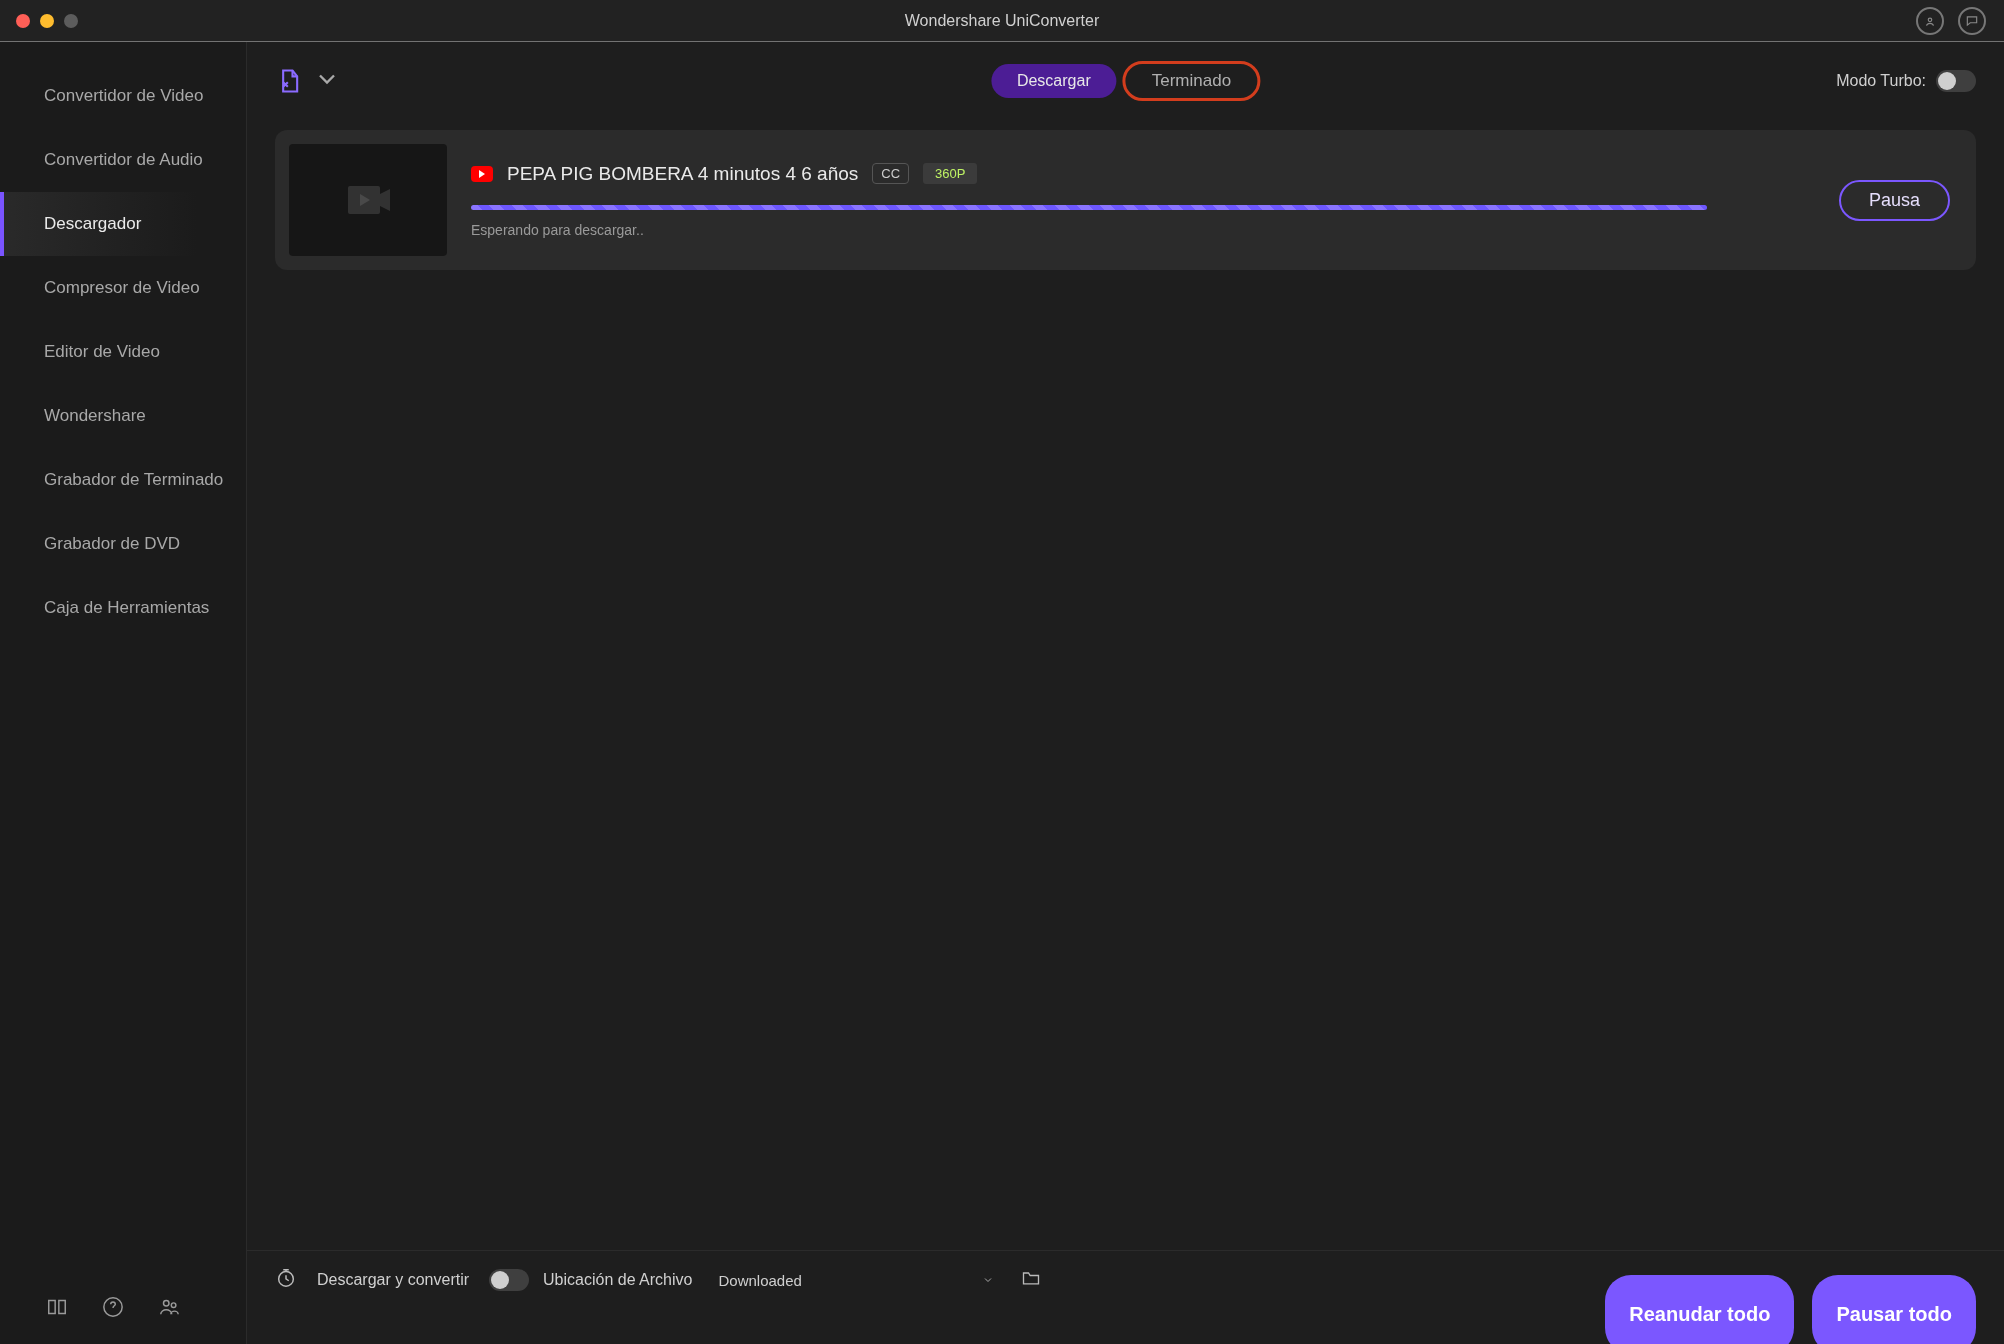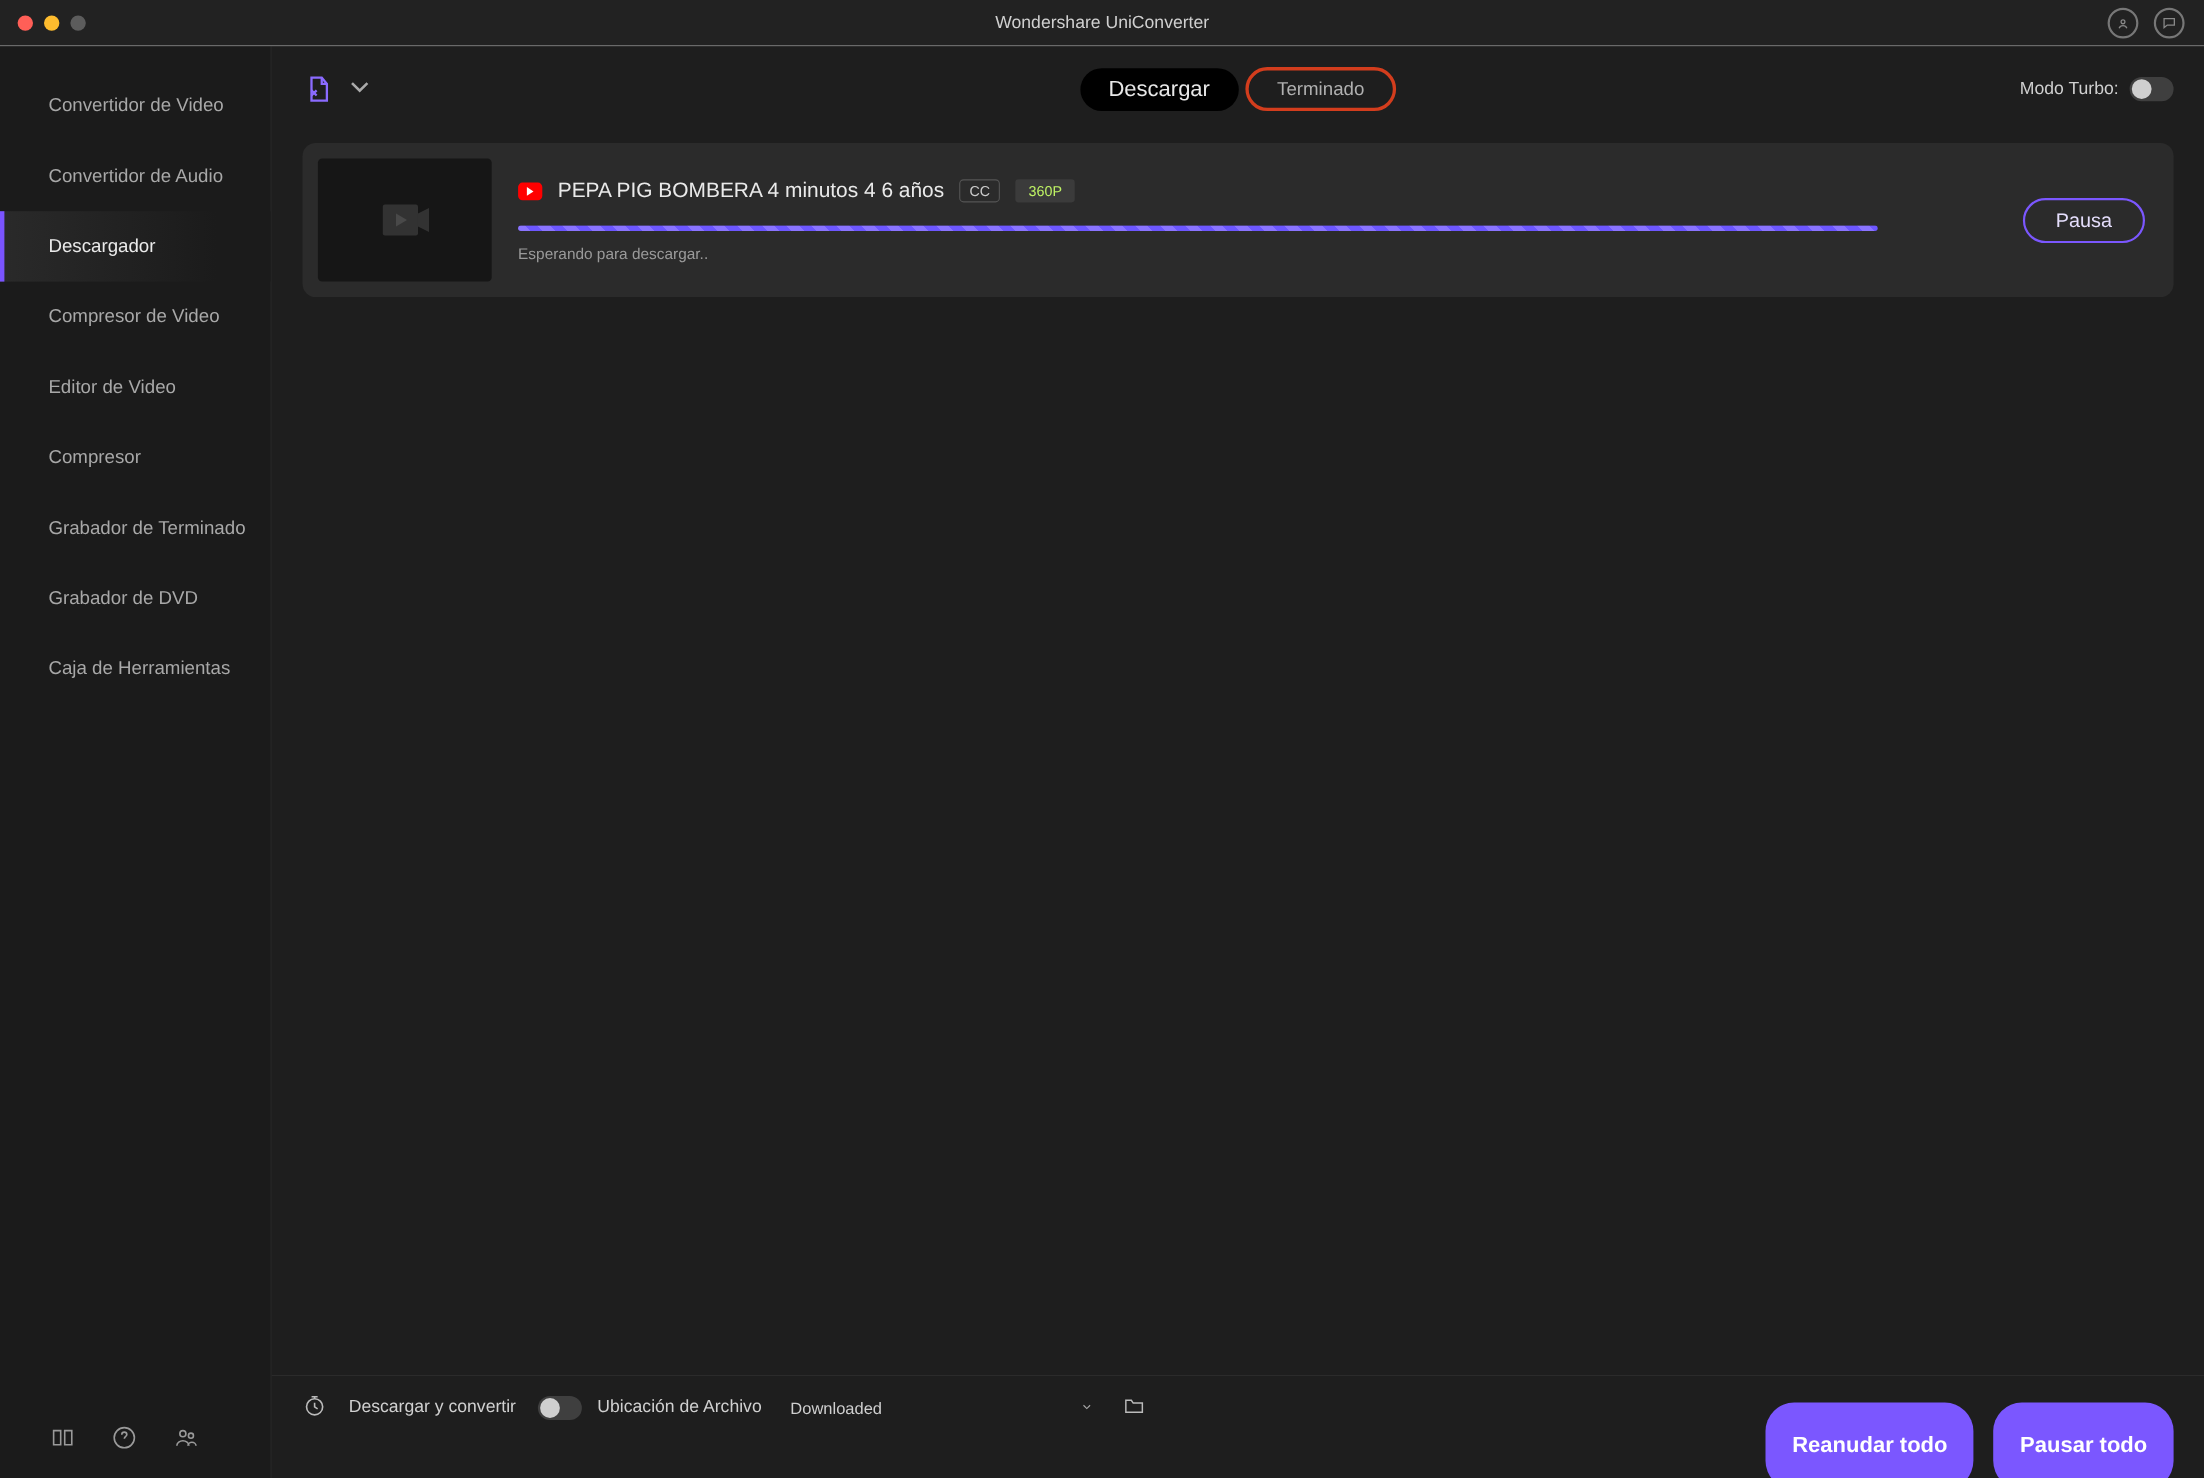--- a/index.html
+++ b/index.html
@@ -32,21 +32,21 @@
 
     
     .main { flex: 1; display: flex; flex-direction: column; background: #1e1e1e; min-width: 0; }
 
     
     .toolbar { height: 78px; display: flex; align-items: center; padding: 0 28px; }
     .add-file { display: flex; align-items: center; gap: 10px; color: #8b6bff; cursor: pointer; }
     .add-file svg { width: 28px; height: 28px; }
     .add-file .chev { color: #aaa; }
     .tabs { position: absolute; left: 50%; transform: translateX(-50%); display: flex; align-items: center; gap: 6px; }
-    .pill { padding: 8px 26px; border-radius: 22px; font-size: 20px; background: #000000; color: #e8e8e8; cursor: pointer; }
+    .pill { padding: 8px 26px; border-radius: 22px; font-size: 16px; background: #4c1d95; color: #e8e8e8; cursor: pointer; }
     .pill-outline-red { padding: 7px 26px; border-radius: 22px; font-size: 17px; color: #b0b0b0; border: 3px solid #d33d1d; cursor: pointer; background: transparent; }
     .toolbar { position: relative; }
     .turbo { margin-left: auto; display: flex; align-items: center; gap: 10px; color: #d0d0d0; font-size: 16px; }
     .toggle { width: 40px; height: 22px; border-radius: 12px; background: #3f3f3f; position: relative; cursor: pointer; }
     .toggle::after { content: ""; width: 18px; height: 18px; border-radius: 50%; background: #cfcfcf; position: absolute; top: 2px; left: 2px; }
 
     
     .list { flex: 1; padding: 10px 28px 18px 28px; overflow: auto; }
     .card { background: #2b2b2b; border-radius: 12px; padding: 14px 26px 14px 14px; display: flex; align-items: center; gap: 24px; }
     .thumb { width: 158px; height: 112px; background: #161616; border-radius: 4px; display: flex; align-items: center; justify-content: center; }
@@ -117,21 +117,21 @@
         <div class="sidebar-item active">
             <span>Descargador</span>
           </div>
         <div class="sidebar-item">
             <span>Compresor de Video</span>
           </div>
         <div class="sidebar-item">
             <span>Editor de Video</span>
           </div>
         <div class="sidebar-item">
-            <span>Compresor</span>
+            <span>Wondershare</span>
           </div>
         <div class="sidebar-item">
             <span>Grabador de Terminado</span>
           </div>
         <div class="sidebar-item">
             <span>Grabador de DVD</span>
           </div>
         <div class="sidebar-item">
             <span>Caja de Herramientas</span>
           </div>

